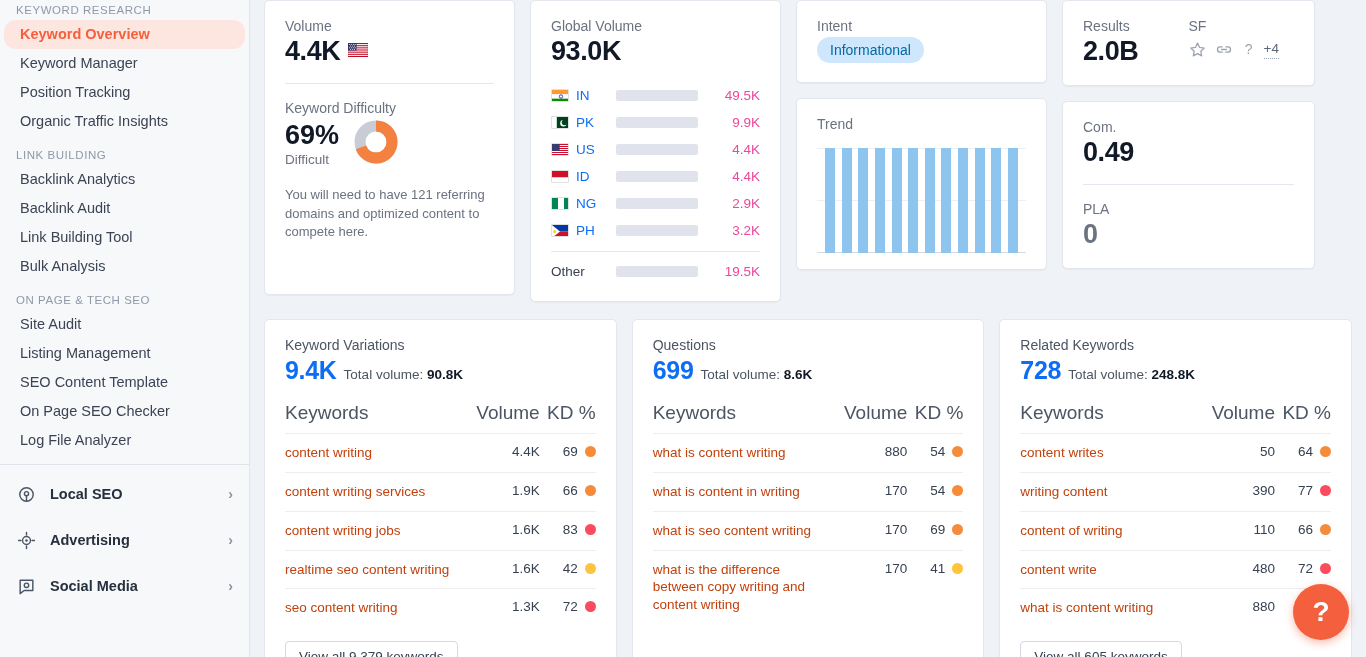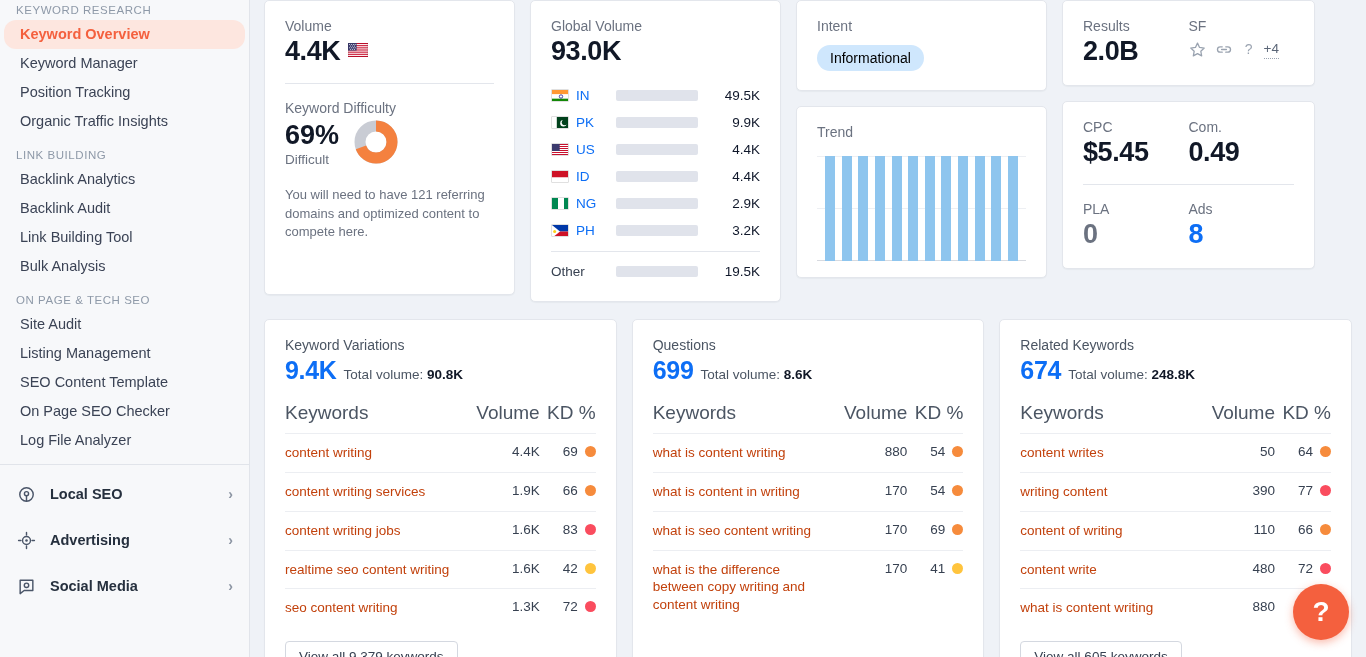--- a/index.html
+++ b/index.html
@@ -104,28 +104,28 @@
   .gv-flag { width: 18px; height: 13px; flex: 0 0 18px; margin-right: 7px;
              border: 1px solid rgba(0,0,0,.12); overflow: hidden; border-radius: 1px; }
   .gv-cc { flex: 0 0 40px; color: #0d6ef5; cursor: pointer; }
   .gv-cc.plain { color: #374151; flex: 0 0 65px; cursor: default; }
   .gv-bar {
     flex: 1; height: 11px; background: #e0e3eb; border-radius: 2px;
     margin-right: 10px; overflow: hidden;
   }
   .gv-fill { height: 100%; background: #41b2f8; border-radius: 2px; }
   .gv-fill.dark { background: #1667d6; }
-  .gv-val { flex: 0 0 52px; text-align: right; color: #0f172a; }
+  .gv-val { flex: 0 0 52px; text-align: right; color: #ec4899; }
   .gv-hr { height: 1px; background: #e3e6ec; margin: 7px 0 6px 0; }
 
   
   .intent-card { padding: 17px 20px 19px 20px; }
   .badge {
-    display: inline-block; margin-top: 8px;
-    background: #cfe7fd; color: #000000;
+    display: inline-block; 
+    background: #cfe7fd; color: #0369a1;
     border-radius: 13px; padding: 5px 13px; font-size: 14px;
   }
 
   
   .trend-card { padding: 17px 20px 16px 20px; flex: 1; }
   .trend-chart {
     margin-top: 16px; height: 105px; position: relative;
   }
   .trend-grid { position: absolute; left: 0; right: 0; height: 1px; background: #edeff3; }
   .trend-bars {
@@ -457,38 +457,30 @@
                 </span>
                 <span class="sf-plus">+4</span>
               </div>
             </div>
           </div>
         </div>
 
         <div class="card cpc-card">
           <div class="two-col">
             <div>
-              <div class="metric-label">CPC</div>
-              <div class="metric-big">$5.45</div>
-            </div>
-            <div>
               <div class="metric-label">Com.</div>
               <div class="metric-big">0.49</div>
             </div>
           </div>
           <div class="hr"></div>
           <div class="two-col">
             <div>
               <div class="metric-label">PLA</div>
               <div class="metric-big grey">0</div>
             </div>
-            <div>
-              <div class="metric-label">Ads</div>
-              <div class="metric-big blue">8</div>
-            </div>
           </div>
         </div>
       </div>
 
     </div>
 
     <div class="row-bottom" id="tables-row">
         <div class="card tcard"><div class="tcard-title">Keyword Variations</div><div class="tcard-head">
             <span class="tcard-count">9.4K</span>
             <span class="tcard-tv"><span>Total volume:</span> <b>90.8K</b></span>
@@ -560,21 +552,21 @@
               </tr>
               <tr>
                 <td class="kw">what is the difference between copy writing and content writing</td>
                 <td class="vol">170</td>
                 <td class="kd"><span>41</span><span class="dot" style="background:#ffc43d"></span></td>
               </tr>
             </tbody>
           </table>
         </div>
         <div class="card tcard"><div class="tcard-title">Related Keywords</div><div class="tcard-head">
-            <span class="tcard-count">674</span>
+            <span class="tcard-count">728</span>
             <span class="tcard-tv"><span>Total volume:</span> <b>248.8K</b></span>
           </div><table>
             <thead>
               <tr>
                 <th class="kw">Keywords</th>
                 <th>Volume</th>
                 <th>KD %</th>
               </tr>
             </thead>
             <tbody>

